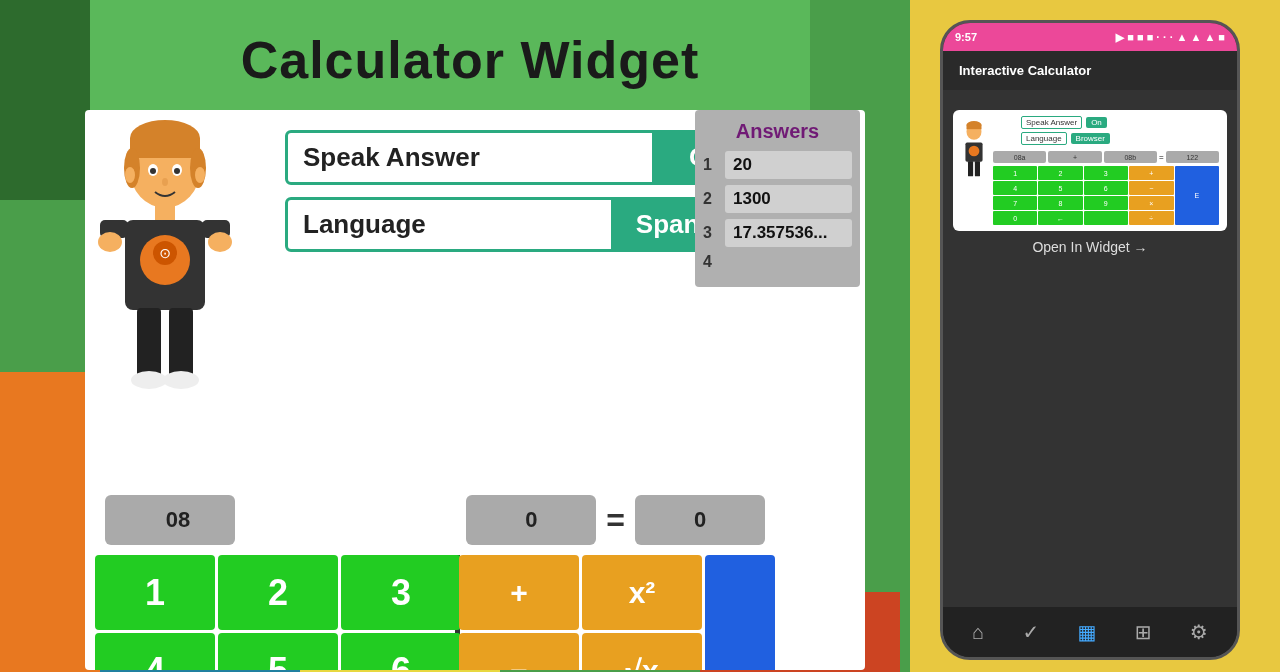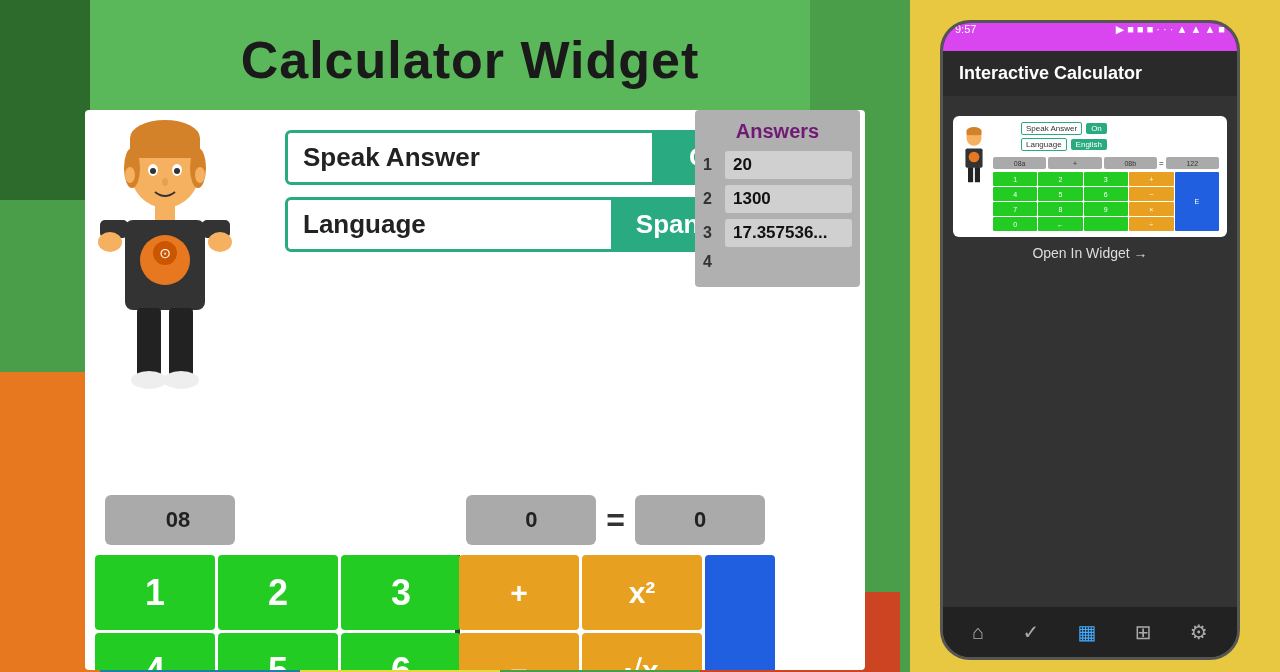--- a/index.html
+++ b/index.html
@@ -258,33 +258,35 @@
       height: 640px;
       background: #222;
       border-radius: 30px;
       border: 3px solid #555;
       overflow: hidden;
       display: flex;
       flex-direction: column;
     }
 
     .phone-status-bar {
-      background: #d946ef;
+      background: #ec4899;
       height: 28px;
       display: flex;
+      align-items: center;
       justify-content: space-between;
       padding: 0 12px;
       font-size: 11px;
       color: white;
+      font-weight: bold;
     }
 
     .phone-header {
       background: #2a2a2a;
       padding: 12px 16px;
-      font-size: 18px;
+      font-size: 13px;
       font-weight: bold;
       color: white;
     }
 
     .phone-content {
       flex: 1;
       background: #333;
       display: flex;
       flex-direction: column;
       align-items: center;
@@ -542,21 +544,21 @@
           <rect x="74" y="188" width="24" height="70" rx="4" fill="#222"></rect>
         </svg>
         <div style="padding-left:32px;">
           <div class="phone-preview-controls">
             <div class="phone-preview-row">
               <span class="phone-preview-label">Speak Answer</span>
               <span class="phone-preview-val">On</span>
             </div>
             <div class="phone-preview-row">
               <span class="phone-preview-label">Language</span>
-              <span class="phone-preview-val">English</span>
+              <span class="phone-preview-val">Browser</span>
             </div>
           </div>
 
           <div class="phone-display-row">
             <div class="phone-display-box">08a</div>
             <div class="phone-display-box">+</div>
             <div class="phone-display-box">08b</div>
             <div style="font-size:8px;display:flex;align-items:center;">=</div>
             <div class="phone-display-box">122</div>
           </div>

